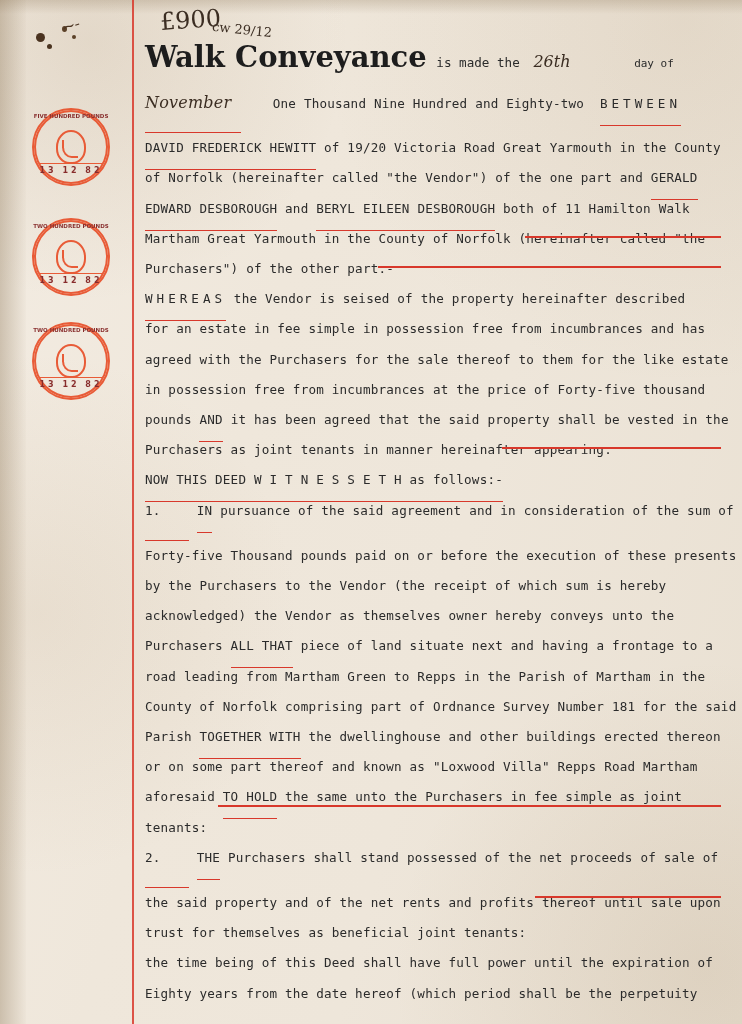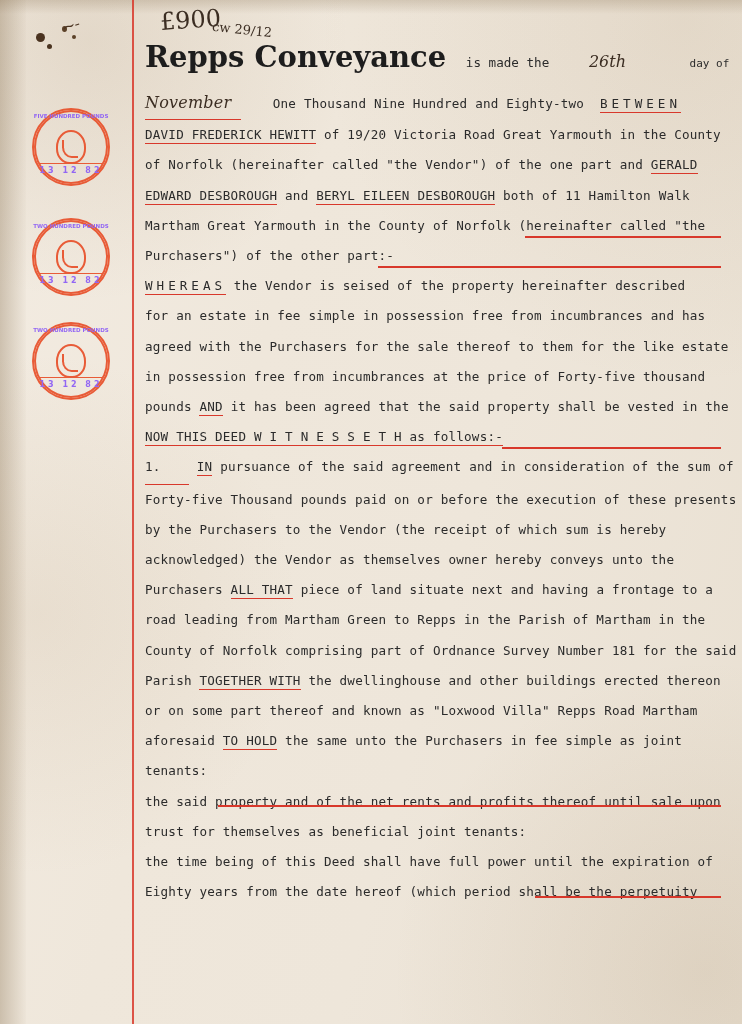--- a/index.html
+++ b/index.html
@@ -68,21 +68,21 @@
     transform: rotate(-18deg);
     letter-spacing: -1px;
   }
 
   
   .stamp {
     position: absolute;
     width: 74px;
     height: 74px;
     border-radius: 50%;
-    color: #8b5cf6;
+    color: #7f1d1d;
     border: 2.5px solid #e8502a;
     box-shadow: inset 0 0 0 2px #e8502a;
     opacity: .92;
   }
   .stamp .head {
     position: absolute;
     left: 50%;
     top: 20px;
     transform: translateX(-50%);
     width: 26px;
@@ -144,36 +144,35 @@
   .title-row {
     height: 44px;
     white-space: nowrap;
     margin-bottom: 4px;
   }
   .title-rest {
     font-family: "DejaVu Sans Mono", monospace;
     font-size: 12.6px;
     color: #2b2b2b;
     display: inline-block;
-    margin-left: 10px;
   }
   .day-word {
     display: inline-block;
     margin-left: 54px;
     font-family: "DejaVu Sans Mono", monospace;
     font-size: 11px;
   }
 
   .line {
     font-size: 12.6px;
     line-height: 30.2px;
     white-space: nowrap;
     letter-spacing: 0.2px;
   }
-  .u   { border-bottom: 1.6px solid #d8382b; padding-bottom: 1px; }
+  .u   { border-bottom: 1.6px solid #d8382b; padding-bottom: 14px; }
   .spaced { letter-spacing: 4px; }
   .num { display: inline-block; width: 44px; }
 
   
   .rule {
     position: absolute;
     height: 1.8px;
     background: #d8382b;
   }
 
@@ -218,23 +217,23 @@
 <div class="stamp" id="stamp-3">
   <div class="head"></div>
   <div class="cancel"></div>
   <div class="datebar">13  12  82</div>
   <div style="position:absolute;left:50%;top:3px;transform:translateX(-50%);font-size:5.5px;font-weight:bold;font-family:'DejaVu Sans',sans-serif;white-space:nowrap;">TWO HUNDRED POUNDS</div>
 </div>
 
 <div class="doc">
 
   <div class="title-row">
-    <span class="title">Repps Conveyance</span>
+    <span class="title">Walk Conveyance</span>
     <span class="title-rest">is made the</span>
-    <span class="ink" style="margin-left:30px;">26th</span>
+    <span class="ink" style="margin-left:4px;">26th</span>
     <span class="day-word">day of</span>
   </div>
 
   <div class="line">
     <span class="ink u" style="display:inline-block;min-width:96px;">November</span>
     <span style="margin-left:24px;">One Thousand Nine Hundred and Eighty-two</span>
     <span class="u spaced" style="margin-left:8px;">BETWEEN</span>
   </div>
 
   <div class="line">
@@ -255,39 +254,43 @@
   <div class="line">Purchasers") of the other part:-</div>
 
   <div class="line">
     <span class="u spaced">WHEREAS</span><span>  the Vendor is seised of the property hereinafter described</span>
   </div>
 
   <div class="line">for an estate in fee simple in possession free from incumbrances and has</div>
   <div class="line">agreed with the Purchasers for the sale thereof to them for the like estate</div>
   <div class="line">in possession free from incumbrances at the price of Forty-five thousand</div>
   <div class="line">pounds <span class="u">AND</span> it has been agreed that the said property shall be vested in the</div>
+  <div class="line">Purchasers as joint tenants in manner hereinafter appearing:</div>
 
   <div class="line">
     <span class="u">NOW THIS DEED  W I T N E S S E T H as follows:-</span>
   </div>
 
   <div class="line">
     <span class="u num">1.</span><span> </span><span class="u">IN</span><span> pursuance of the said agreement and in consideration of the sum of</span>
   </div>
   <div class="line">Forty-five Thousand pounds paid on or before the execution of these presents</div>
   <div class="line">by the Purchasers to the Vendor (the receipt of which sum is hereby</div>
   <div class="line">acknowledged) the Vendor as themselves owner hereby conveys unto the</div>
   <div class="line">Purchasers  <span class="u">ALL THAT</span>  piece of land situate next and having a frontage to a</div>
   <div class="line">road leading from Martham Green to Repps in the Parish of Martham in the</div>
   <div class="line">County of Norfolk comprising part of Ordnance Survey Number 181 for the said</div>
   <div class="line">Parish <span class="u">TOGETHER WITH</span> the dwellinghouse and other buildings erected thereon</div>
   <div class="line">or on some part thereof and known as "Loxwood Villa" Repps Road  Martham</div>
   <div class="line">aforesaid <span class="u">TO HOLD</span> the same unto the Purchasers in fee simple as joint</div>
   <div class="line">tenants:</div>
 
+  <div class="line">
+    <span class="u num">2.</span><span> </span><span class="u">THE</span><span> Purchasers shall stand possessed of the net proceeds of sale of</span>
+  </div>
   <div class="line">the said property and of the net rents and profits thereof until sale upon</div>
   <div class="line">trust for themselves as beneficial joint tenants:</div>
 
   <div class="line">the time being of this Deed shall have full power until the expiration of</div>
   <div class="line">Eighty years from the date hereof (which period shall be the perpetuity</div>
 </div>
 
 <div class="rule" style="left:525px; top:236px; width:196px;"></div>
 <div class="rule" style="left:378px; top:266px; width:343px;"></div>
 <div class="rule" style="left:502px; top:447px; width:219px;"></div>

